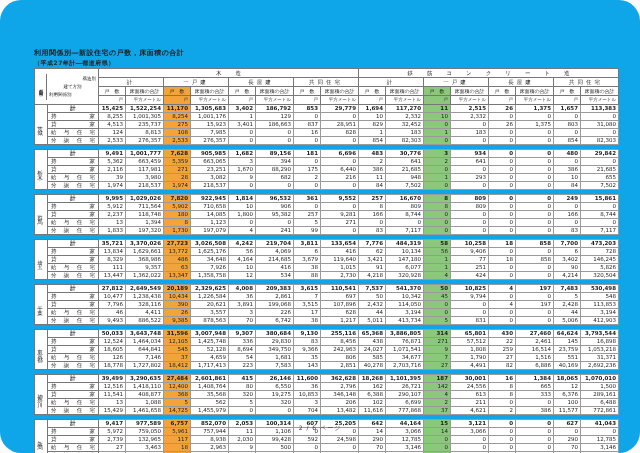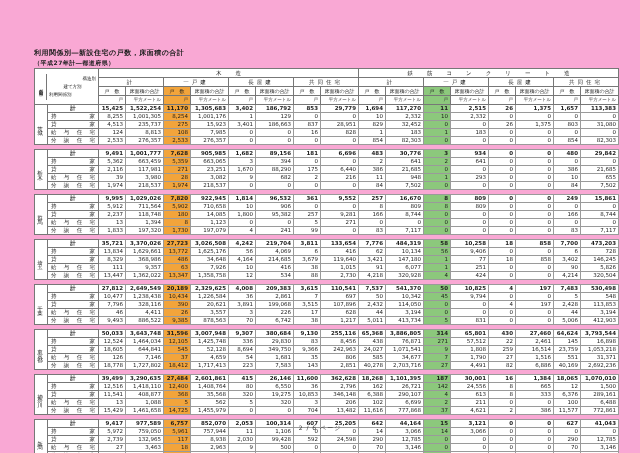--- a/index.html
+++ b/index.html
@@ -1,17 +1,17 @@
 <!DOCTYPE html>
 <html><head>
 <meta charset="utf-8">
 <style>
   html,body{margin:0;padding:0;}
   body{width:640px;height:453px;background:#fbfbfa;font-family:"DejaVu Sans",sans-serif;overflow:hidden;}
-  .page{position:absolute;inset:0;background:#f9a8d4;}
+  .page{position:absolute;inset:0;background:#0ea5e9;border-radius:21px;}
   .title{position:absolute;left:34px;top:48px;font-size:7px;font-weight:bold;color:#222;letter-spacing:.5px;}
   .subtitle{position:absolute;left:34px;top:59px;font-size:6px;font-weight:bold;color:#222;letter-spacing:.5px;}
   .footer{position:absolute;left:0;right:0;top:424px;text-align:center;font-size:6px;color:#333;letter-spacing:1px;}
   .tblwrap{position:absolute;left:34px;top:68px;}
   table{border-collapse:collapse;table-layout:fixed;}
   th,td{margin:0;padding:0;font-weight:normal;color:#1c1c1c;overflow:hidden;white-space:nowrap;}
   thead th{border:1px solid #777;font-size:5px;line-height:8px;background:#fff;}
   thead .hsec{letter-spacing:14px;text-indent:14px;font-size:5.5px;}
   thead .hgrp{letter-spacing:3px;font-size:5.5px;}
   thead .hm{font-size:5px;}

